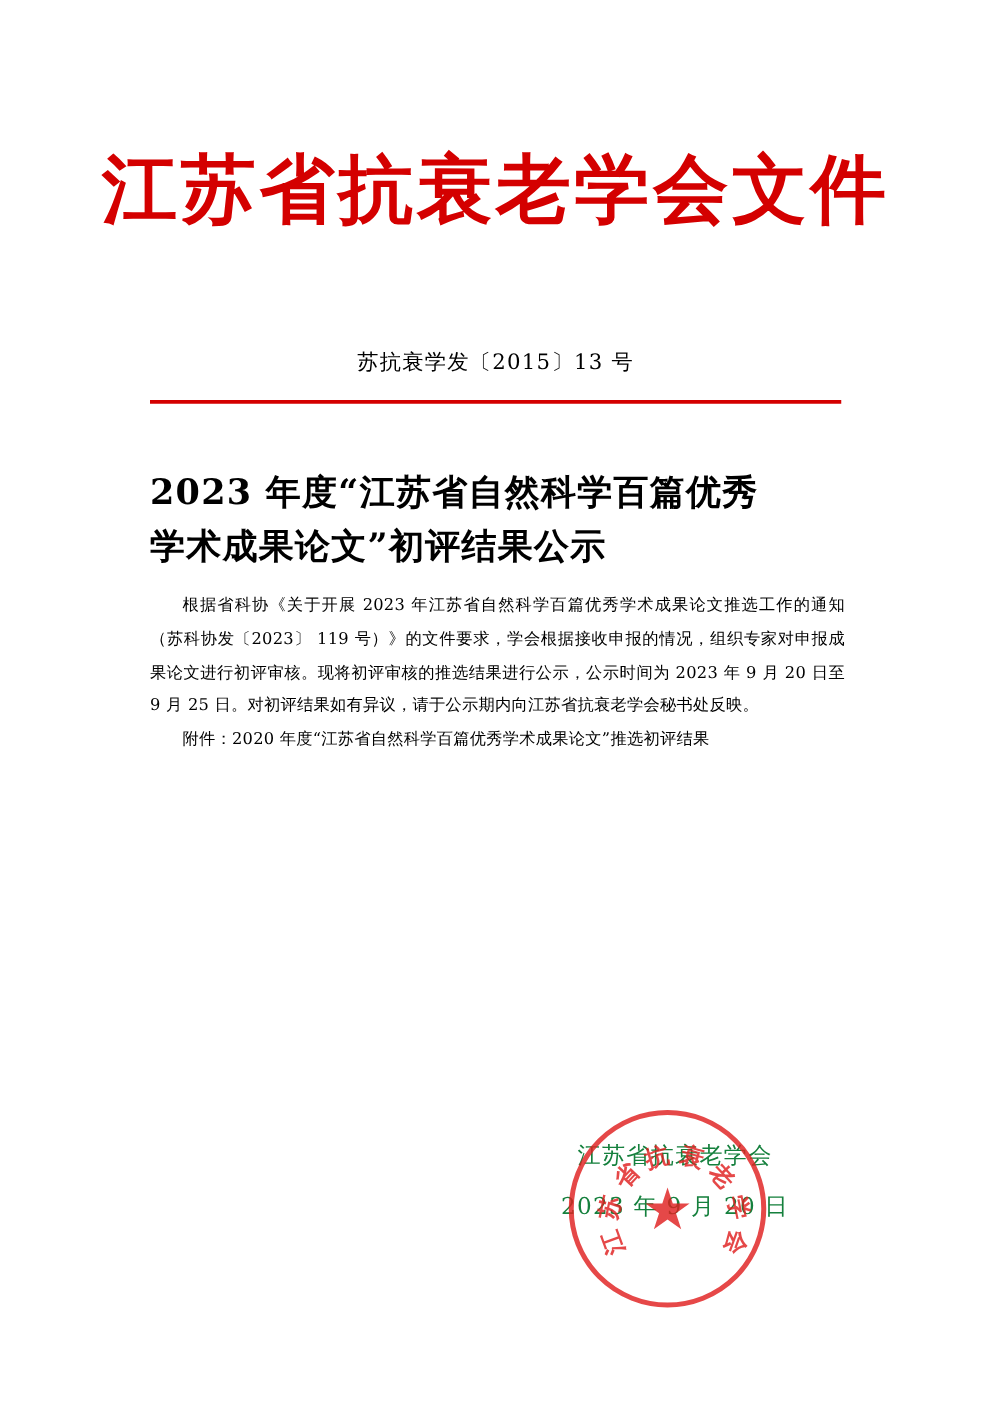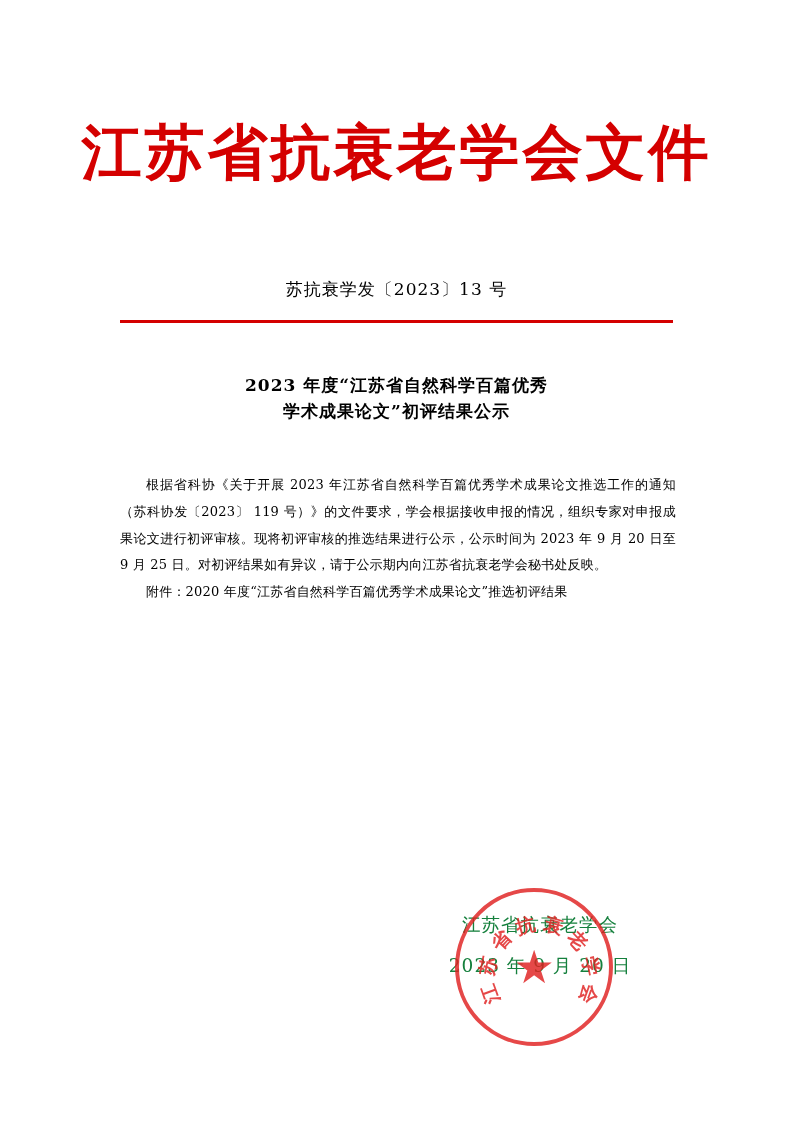--- a/index.html
+++ b/index.html
@@ -62,22 +62,22 @@
     height: 3px;
     background: #d40000;
   }
 
   
   .doc-title {
     position: absolute;
     left: 120px;
     top: 372px;
     width: 553px;
-    text-align: center;
-    font-size: 17px;
+    text-align: left;
+    font-size: 28px;
     font-weight: bold;
     line-height: 1.55;
     letter-spacing: 1px;
     font-family: "DejaVu Serif", "Liberation Serif", serif;
   }
 
   
   .body-block {
     position: absolute;
     left: 120px;
@@ -154,21 +154,21 @@
 </style>
 </head>
 <body>
 
 <div class="page">
 
   <div class="masthead">
     <div class="masthead-title">江苏省抗衰老学会文件</div>
   </div>
 
-  <div class="docnum">苏抗衰学发〔2023〕13 号</div>
+  <div class="docnum">苏抗衰学发〔2015〕13 号</div>
 
   <div class="red-rule"></div>
 
   <div class="doc-title">
     <div>2023 年度“江苏省自然科学百篇优秀</div>
     <div>学术成果论文”初评结果公示</div>
   </div>
 
   <div class="body-block">
     <p class="para indent">根据省科协《关于开展 2023 年江苏省自然科学百篇优秀学术成果论文推选工作的通知（苏科协发〔2023〕 119 号）》的文件要求，学会根据接收申报的情况，组织专家对申报成果论文进行初评审核。现将初评审核的推选结果进行公示，公示时间为 2023 年 9 月 20 日至 9 月 25 日。对初评结果如有异议，请于公示期内向江苏省抗衰老学会秘书处反映。</p>

